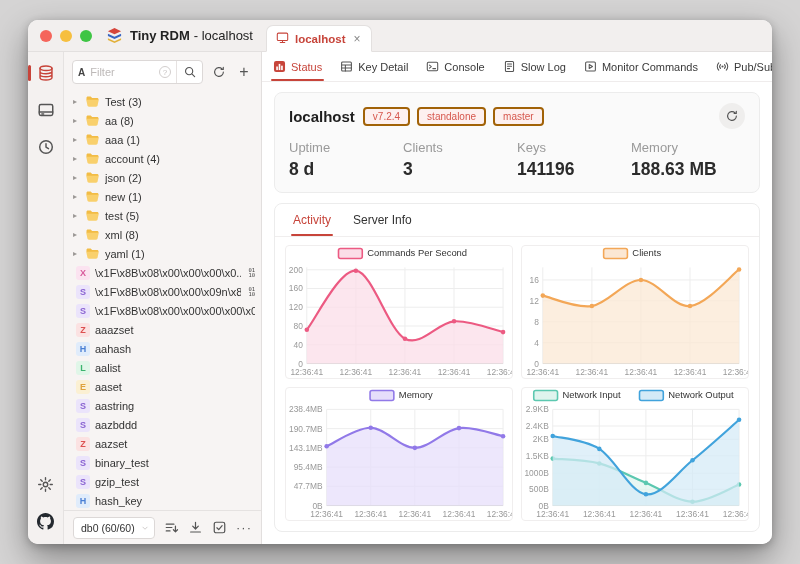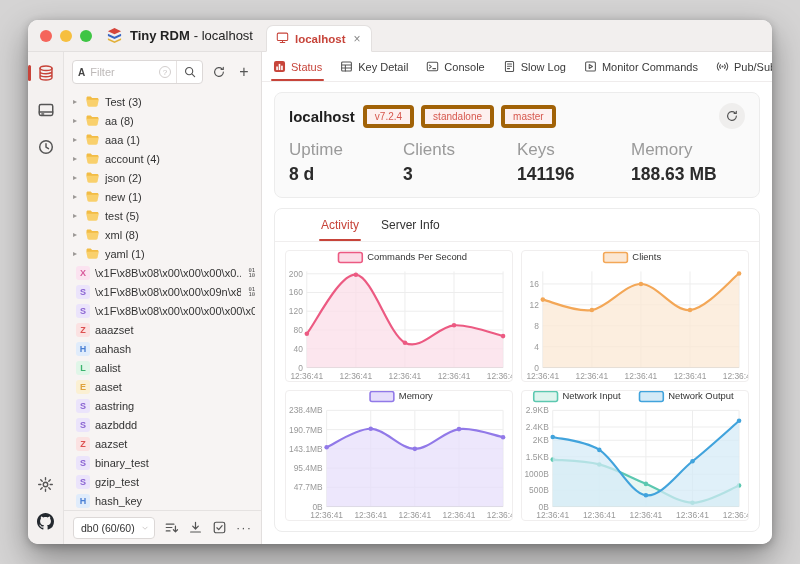--- a/index.html
+++ b/index.html
@@ -74,33 +74,33 @@
   .navtabs { height:30px; flex:0 0 30px; display:flex; align-items:stretch; border-bottom:1px solid #efecec; padding:0 2px; }
   .navtab { display:flex; align-items:center; gap:5px; padding:0 9px; font-size:11px; color:#3a3a3a; position:relative; white-space:nowrap; }
   .navtab .nicon { display:flex; color:#555; }
   .navtab.active { color:#c7443a; }
   .navtab.active::after { content:''; position:absolute; left:7px; right:7px; bottom:0; height:2px;
     background:#c7443a; border-radius:1px; }
   .content { flex:1; min-height:0; padding:10px 12px 12px; display:flex; flex-direction:column; gap:10px; }
   .status-card { background:#fafafa; border:1px solid #ececec; border-radius:8px; padding:10px 14px 12px; }
   .server-row { display:flex; align-items:center; gap:8px; }
   .server-name { font-size:15px; font-weight:700; color:#1f1f1f; }
-  .pill { font-size:10px; color:#d6574d; background:#fdf0ef; border:4px solid #a16207; border-radius:4px;
+  .pill { font-size:10px; color:#d6574d; background:#fdf0ef; border:2px solid #a16207; border-radius:4px;
     padding:2px 8px; }
   .refresh-circle { margin-left:auto; width:26px; height:26px; border-radius:50%; background:#efeeed;
     display:flex; align-items:center; justify-content:center; color:#555; }
   .stats-row { display:flex; margin-top:11px; }
   .stat { flex:1; }
-  .stat-label { font-size:17px; color:#9a9a9a; }
+  .stat-label { font-size:13px; color:#9a9a9a; }
   .stat-value { font-size:17.5px; color:#2b2b2b; font-weight:600; margin-top:4px; }
   .activity-card { flex:1; min-height:0; border:1px solid #ececec; border-radius:8px; overflow:hidden;
     display:flex; flex-direction:column; }
   .act-tabs { height:33px; flex:0 0 33px; display:flex; gap:6px; padding:0 10px; border-bottom:1px solid #f0eeee; }
   .act-tab { display:flex; align-items:center; font-size:12px; color:#333; padding:0 8px; position:relative; }
-  .act-tab.active { color:#c7443a;margin-left:28px; }
+  .act-tab.active { color:#c7443a; }
   .act-tab.active::after { content:''; position:absolute; left:6px; right:6px; bottom:0; height:2px;
     background:#c7443a; border-radius:1px; }
   .charts { flex:1; display:grid; grid-template-columns:1fr 1fr; grid-template-rows:1fr 1fr;
     gap:8px; padding:8px 10px 10px; min-height:0; }
   .chart-panel { border:1px solid #f0eeee; border-radius:4px; background:#fff; overflow:hidden;
     display:flex; align-items:center; justify-content:center; }
   svg text.tick { font-size:8.5px; fill:#999; font-family:"Liberation Sans", sans-serif; }
   svg text.legend { font-size:9.5px; fill:#333; font-family:"Liberation Sans", sans-serif; }
   .sicon { stroke:currentColor; fill:none; stroke-width:1.3; stroke-linecap:round; stroke-linejoin:round; }
 </style>

